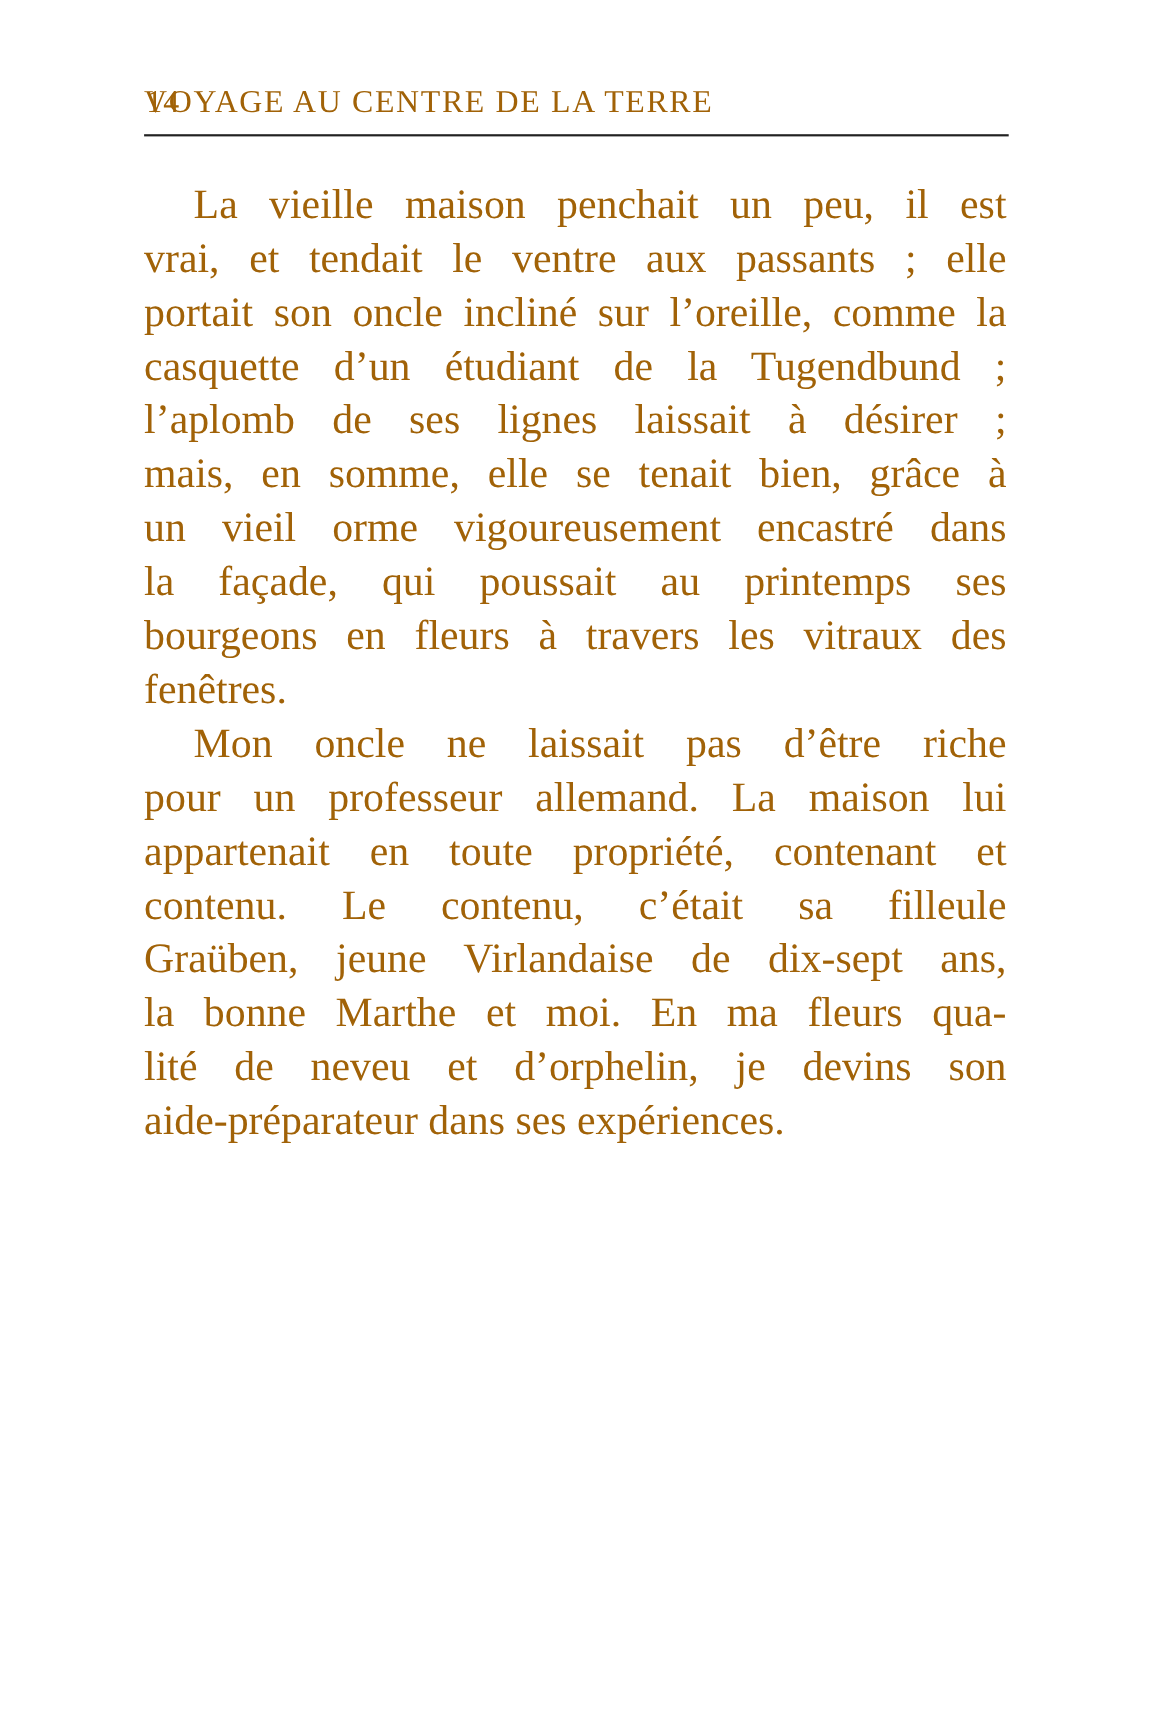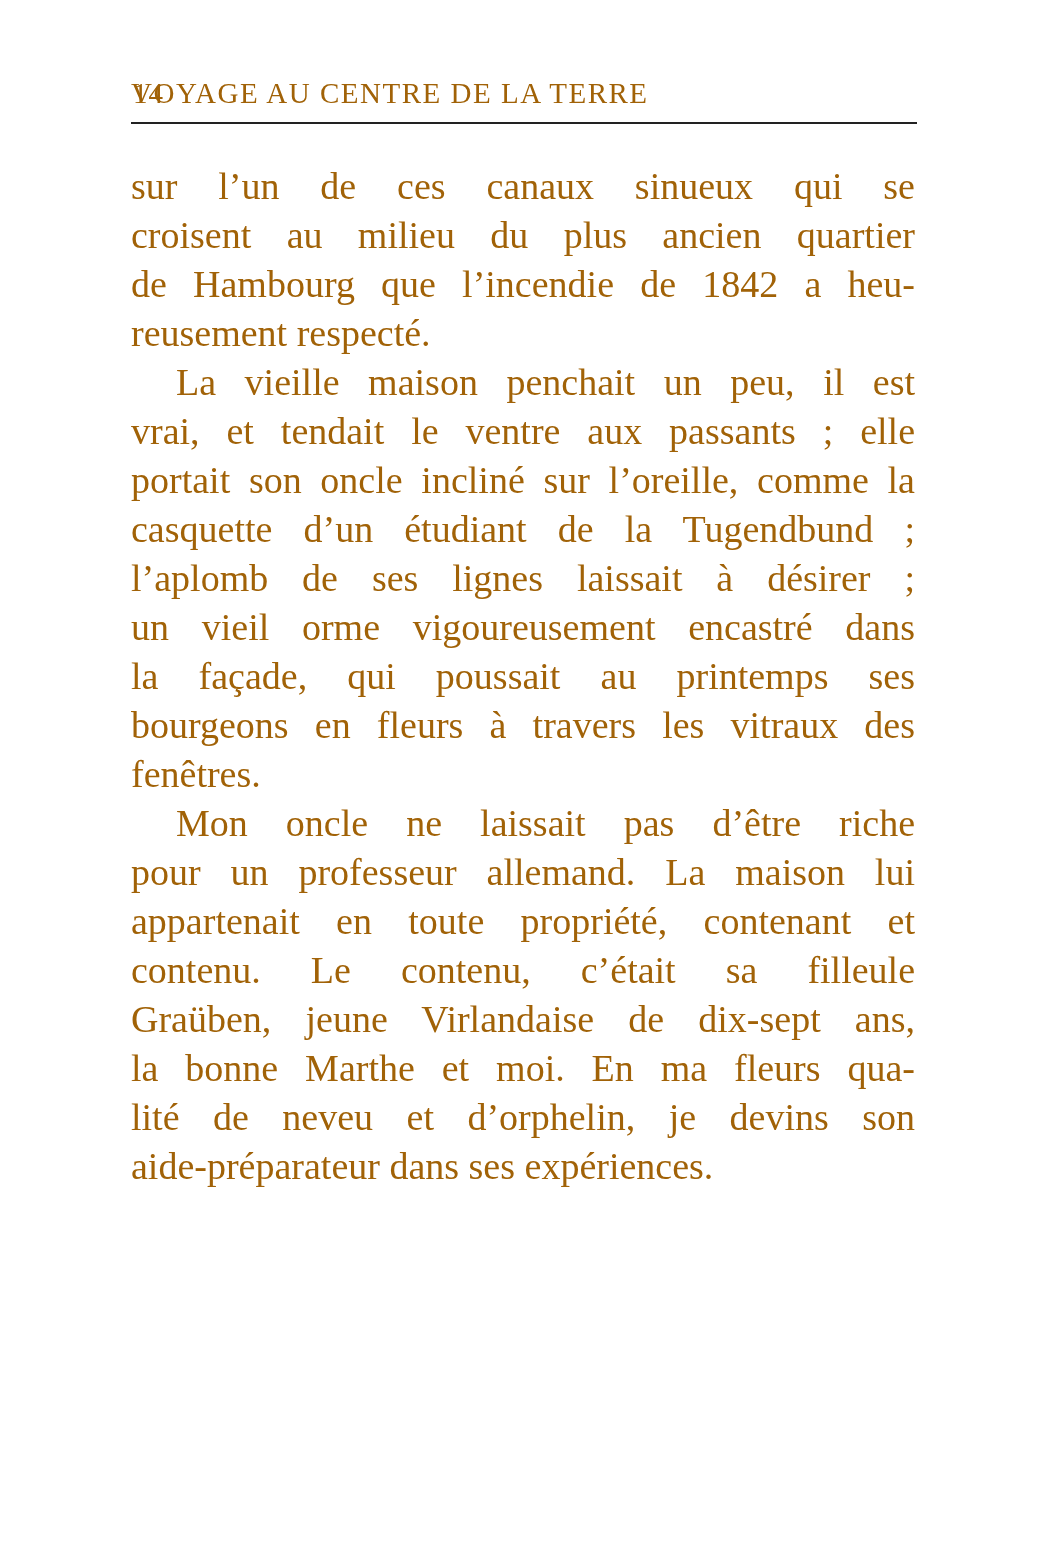--- a/index.html
+++ b/index.html
@@ -71,31 +71,26 @@
 <body>
 
 <div class="page">
   <div class="page-header">
     <span class="page-number">14</span>
     <div class="running-title">VOYAGE AU CENTRE DE LA TERRE</div>
   </div>
   <div class="header-rule"></div>
   <div class="page-body">
       <div class="paragraph">
-        <div class="line">sur l’un de ces canaux sinueux qui se</div>
-        <div class="line">croisent au milieu du plus ancien quartier</div>
-        <div class="line">de Hambourg que l’incendie de 1842 a heu-</div>
-        <div class="line last-unjustified">reusement respecté.</div>
-      </div>
-      <div class="paragraph">
         <div class="line first-indented">La vieille maison penchait un peu, il est</div>
         <div class="line">vrai, et tendait le ventre aux passants ; elle</div>
         <div class="line">portait son oncle incliné sur l’oreille, comme la</div>
         <div class="line">casquette d’un étudiant de la Tugendbund ;</div>
         <div class="line">l’aplomb de ses lignes laissait à désirer ;</div>
+        <div class="line">mais, en somme, elle se tenait bien, grâce à</div>
         <div class="line">un vieil orme vigoureusement encastré dans</div>
         <div class="line">la façade, qui poussait au printemps ses</div>
         <div class="line">bourgeons en fleurs à travers les vitraux des</div>
         <div class="line last-unjustified">fenêtres.</div>
       </div>
       <div class="paragraph">
         <div class="line first-indented">Mon oncle ne laissait pas d’être riche</div>
         <div class="line">pour un professeur allemand. La maison lui</div>
         <div class="line">appartenait en toute propriété, contenant et</div>
         <div class="line">contenu. Le contenu, c’était sa filleule</div>

